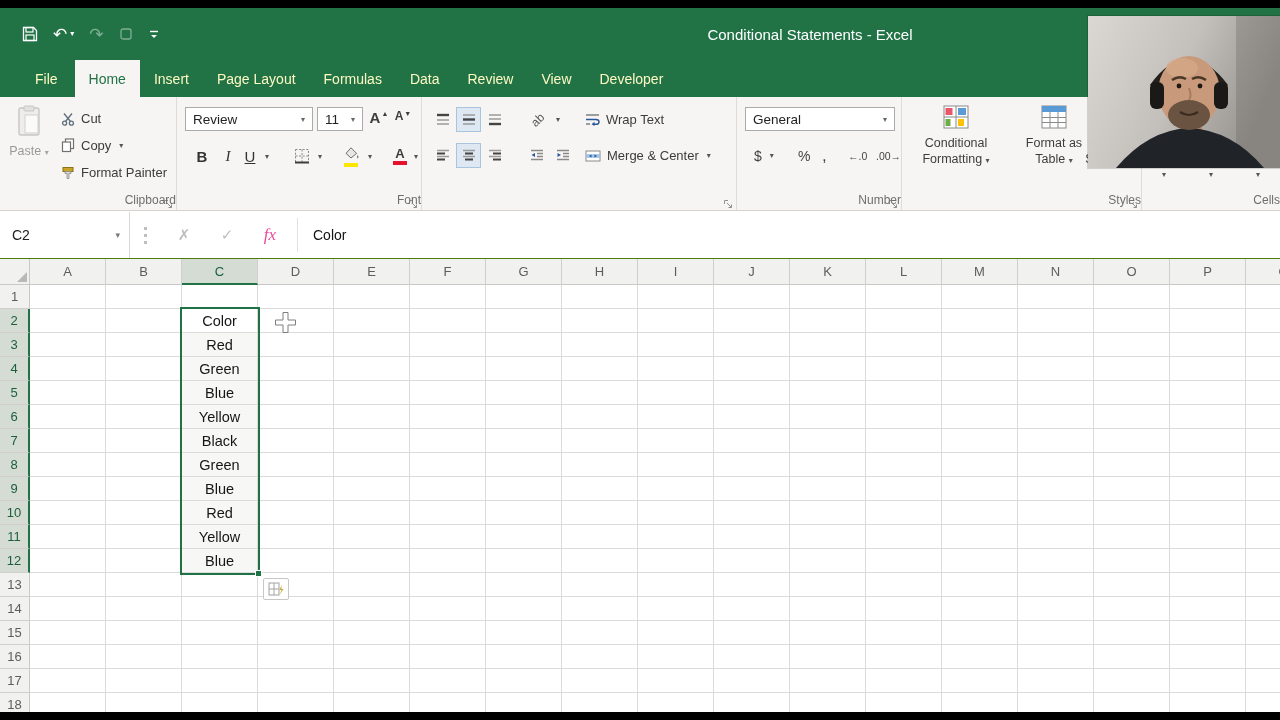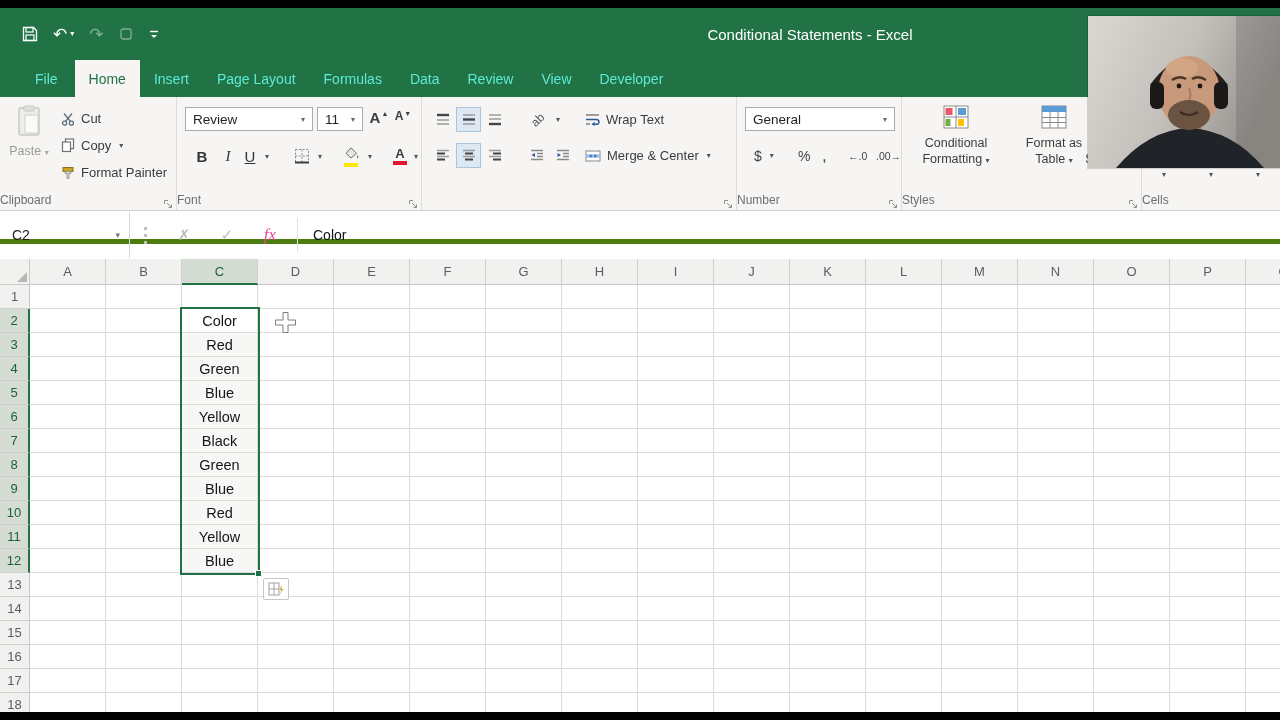--- a/index.html
+++ b/index.html
@@ -11,48 +11,48 @@
 
 .titlebar{position:absolute;left:0;top:8px;width:100%;height:52px;background:#217346;z-index:5}
 .qat{position:absolute;left:22px;top:0;height:52px;display:flex;align-items:center;gap:15px;color:#fff}
 .qbtn{display:flex;align-items:center;font-size:17px;color:#fff;line-height:1}
 .qbtn.dim{opacity:.42}
 .qdd{font-size:8px;margin-left:3px}
 .title{position:absolute;left:580px;width:460px;top:0;height:52px;display:flex;align-items:center;justify-content:center;color:#fff;font-size:15px}
 
 .tabrow{position:absolute;left:0;top:60px;width:100%;height:37px;background:#217346;z-index:4}
 .tabs{display:flex;height:100%;padding-left:18px}
-.rtab{height:100%;display:flex;align-items:center;padding:0 14px;font-size:14px;color:#5eead4;cursor:default;white-space:nowrap}
+.rtab{height:100%;display:flex;align-items:center;padding:0 14px;font-size:14px;color:#fef9c3;cursor:default;white-space:nowrap}
 .rtab.file{padding:0 17px}
 .rtab.active{background:#f6f5f3;color:#217346}
 .tellme{position:absolute;left:733px;top:0;height:37px;display:flex;align-items:center;gap:8px;color:#fff;font-size:14px}
 
 .ribbon{position:absolute;left:0;top:97px;width:100%;height:114px;background:#f6f5f3;border-bottom:1px solid #d4d3d1;z-index:3}
 .rgroup{position:absolute;top:0;height:113px;border-right:1px solid #dddcda}
-.glabel{position:absolute;left:0;right:0;bottom:3px;text-align:left;font-size:12px;color:#6e6e6e}
+.glabel{position:absolute;left:0;right:0;bottom:3px;text-align:right;font-size:12px;color:#6e6e6e}
 .launcher{position:absolute;right:3px;bottom:5px;width:10px;height:10px;opacity:.8}
 .sbtn{position:absolute;height:25px;display:flex;align-items:center;gap:6px;font-size:13px;color:#3c3c3c;padding:0 3px;white-space:nowrap}
 .sdd{font-size:8px;color:#555;margin-left:2px}
 .bigbtn{position:absolute;top:6px;text-align:center;color:#3d3d3d;font-size:12.5px;line-height:16px}
 .bigbtn svg{display:block;margin:2px auto 6px}
 .bigbtn .dd{font-size:8px;color:#555}
 .dimbtn{opacity:.5}
 .combo{position:absolute;height:24px;background:#fff;border:1px solid #ababab;font-size:13.5px;color:#222;display:flex;align-items:center;padding:0 7px}
 .cdd{margin-left:auto;font-size:8px;color:#666;padding-left:5px}
 .tbtn{position:absolute;top:10px;height:24px;display:flex;align-items:flex-start;justify-content:center;font-size:15px;font-weight:bold;color:#3c3c3c;padding-top:2px}
 .tbtn .supar{font-size:7px;margin-left:1px;margin-top:1px}
 .tbtn .smalla{font-size:12px}
 .fmtbtn{position:absolute;top:46px;height:26px;min-width:22px;display:flex;align-items:center;justify-content:center;font-size:15px;color:#333}
 .mini-dd{position:absolute;top:46px;width:12px;height:26px;display:flex;align-items:center;justify-content:center;font-size:8px;color:#555}
 .albtn{position:absolute;width:25px;height:25px;display:flex;align-items:center;justify-content:center;border:1px solid transparent}
 .albtn.on{background:#dde8f3;border-color:#a9c4dd}
 .swatchbar{display:block;width:14px;height:4px;margin-top:1px}
 .num10{font-size:10.5px;color:#444;letter-spacing:0;white-space:nowrap}
 
-.fbar{position:absolute;left:0;top:212px;width:100%;height:32px;background:#fff;border-bottom:5px solid #4d7c0f;z-index:3}
+.fbar{position:absolute;left:0;top:212px;width:100%;height:47px;background:#fff;border-bottom:1px solid #4d7c0f;z-index:3}
 .namebox{position:absolute;left:0;top:0;width:130px;height:46px;border-right:1px solid #d8d7d5;display:flex;align-items:center;padding-left:12px;font-size:14px;color:#222}
 .nb-dd{position:absolute;right:9px;font-size:9px;color:#777}
 .grip{position:absolute;left:144px;top:15px;height:17px;border-left:3px dotted #bfbfbf}
 .fb-btn{position:absolute;top:8px;width:28px;height:30px;display:flex;align-items:center;justify-content:center;font-size:15px;color:#bdbdbd}
 .fb-btn.fx{font-family:"Liberation Serif",serif;font-style:italic;font-size:17px;color:#ec4899}
 .fb-sep{position:absolute;left:297px;top:6px;height:34px;border-left:1px solid #e2e1df}
 .fb-value{position:absolute;left:313px;top:0;height:46px;display:flex;align-items:center;font-size:14px;color:#111}
 
 .gridwrap{position:absolute;left:0;top:259px;width:1280px;height:453px;background:#fff;overflow:hidden;z-index:1}
 .grow{display:flex;height:24px}

